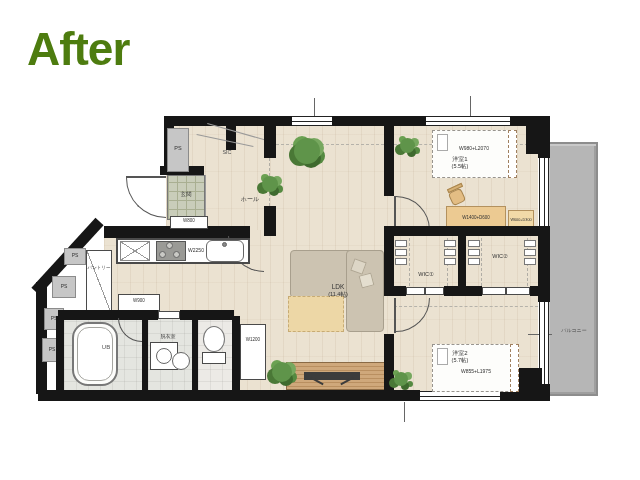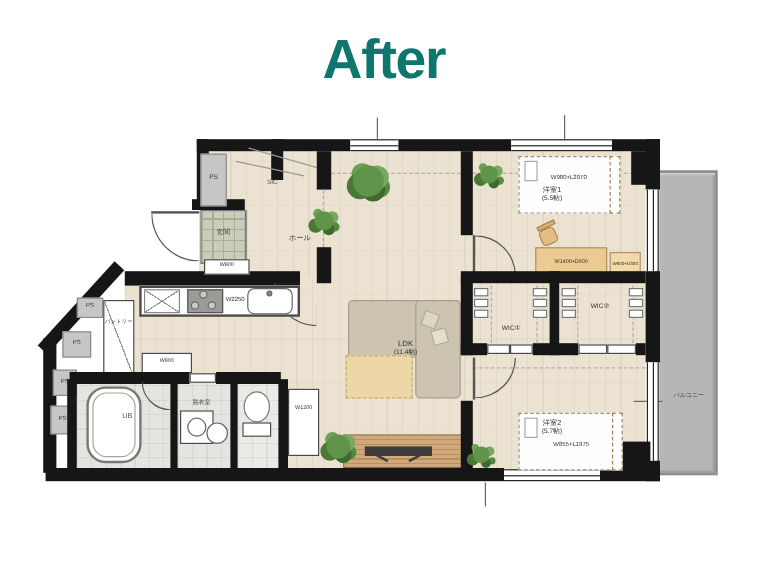--- a/index.html
+++ b/index.html
@@ -31,21 +31,21 @@
   .arcBL{ border-left:1px solid #555; border-bottom:1px solid #555; border-bottom-left-radius:100% 100%; }
   .arcTR{ border-top:1px solid #555; border-right:1px solid #555; border-top-right-radius:100% 100%; }
   .arcBR{ border-right:1px solid #555; border-bottom:1px solid #555; border-bottom-right-radius:100% 100%; }
   .bed { background:#fdfdfb; border:1px dashed #98948e; }
   .hb  { background:#fff; border:1px dashed #a08060; }
   .dash{ border-top:1px dashed #b5b2aa; }
   .vdash{ border-left:1px dashed #b0ada5; }
   .plant{ background:#5f944a; border-radius:50%;
           box-shadow:-7px 4px 0 -2px #4a7836, 7px -3px 0 -3px #77a85f, 4px 7px 0 -3px #3f6a2e, -5px -6px 0 -4px #6ba152, 9px 5px 0 -4px #558a41; }
   .tick{ background:#666; }
-  #title{ left:0; top:22px; width:640px; height:56px; text-align:center; font-size:46px; font-weight:800; color:#0f766e; letter-spacing:-1px; }
+  #title{ left:0; top:22px; width:640px; height:56px; text-align:left; font-size:46px; font-weight:800; color:#4d7c0f; letter-spacing:-1px;padding-left:27px; }
 </style>
 </head>
 <body>
 
 <div style="position:absolute;left:0;top:0;width:640px;height:480px;">
 
   <em id="title">After</em>
 
   <i class="wood" style="left:166px;top:124px;width:372px;height:270px;"></i>
   <i class="wood" style="left:104px;top:230px;width:162px;height:164px;"></i>

